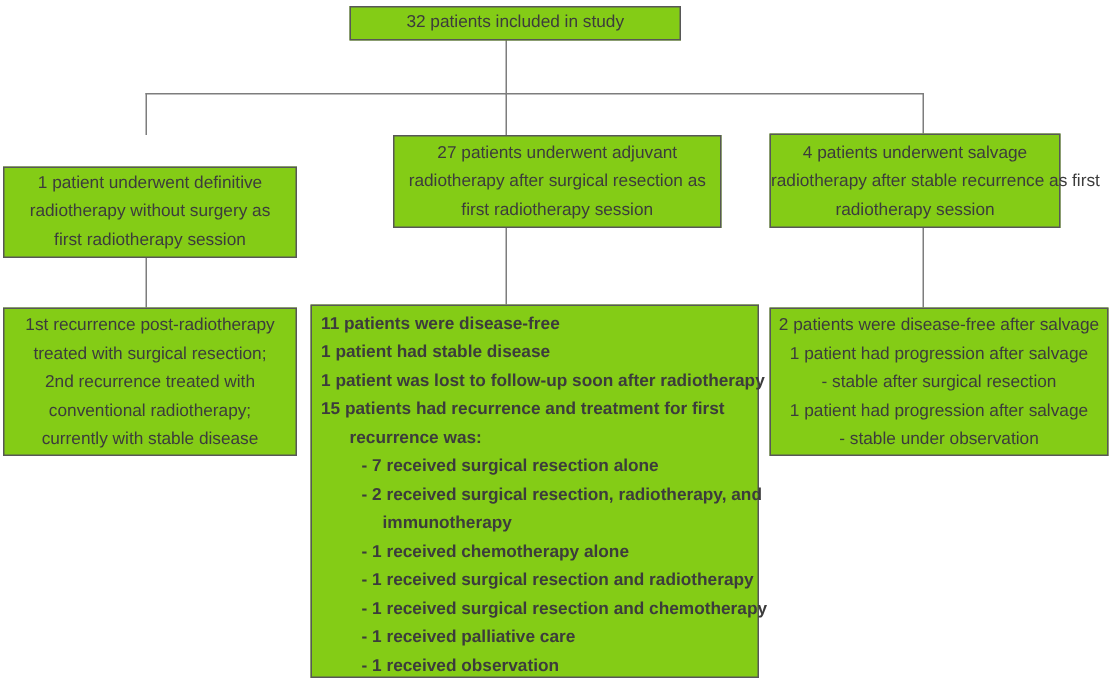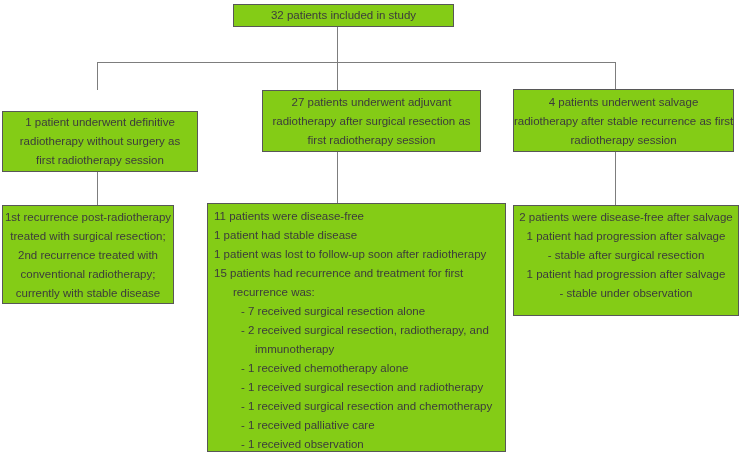--- a/index.html
+++ b/index.html
@@ -31,24 +31,24 @@
     position: absolute;
     background: #7d7d7d;
   }
   .vline { width: 1px; }
   .hline { height: 1px; }
 
   
   #root-box        { left: 233px; top: 4px;   width: 221px; height: 23px; line-height: 20px; }
   #branch-left     { left: 2px;   top: 90px;  width: 196px; height: 61px; padding-top: 1px; margin-top: 21px; }
   #branch-mid      { left: 242px; top: 90px;  width: 219px; height: 62px; padding-top: 2px; margin-left: 20px; }
-  #branch-right    { left: 513px; top: 89px;  width: 221px; height: 63px; padding-top: 3px; }
-  #outcome-left    { left: 2px;   top: 205px; width: 172px; height: 99px;  padding-top: 2px; }
-  #outcome-mid     { left: 207px; top: 203px; width: 299px; height: 249px; padding: 3px 6px 0 6px; }
-  #outcome-right   { left: 513px; top: 205px; width: 226px; height: 111px;  padding-top: 2px; }
+  #branch-right    { left: 513px; top: 89px;  width: 194px; height: 63px; padding-top: 3px; }
+  #outcome-left    { left: 2px;   top: 205px; width: 196px; height: 99px;  padding-top: 2px; }
+  #outcome-mid     { left: 207px; top: 203px; width: 299px; height: 249px; padding: 3px 6px 0 6px; font-weight: bold; }
+  #outcome-right   { left: 513px; top: 205px; width: 226px; height: 99px;  padding-top: 2px; }
 
   
   #outcome-mid .ind0 { padding-left: 0; }
   #outcome-mid .ind1 { padding-left: 19px; }
   #outcome-mid .ind2 { padding-left: 27px; }
   #outcome-mid .ind3 { padding-left: 41px; }
 
   
   #conn-root-stem      { left: 337px; top: 26px;  height: 37px; }
   #conn-branch-rail    { left: 97px;  top: 62px;  width: 519px; }

